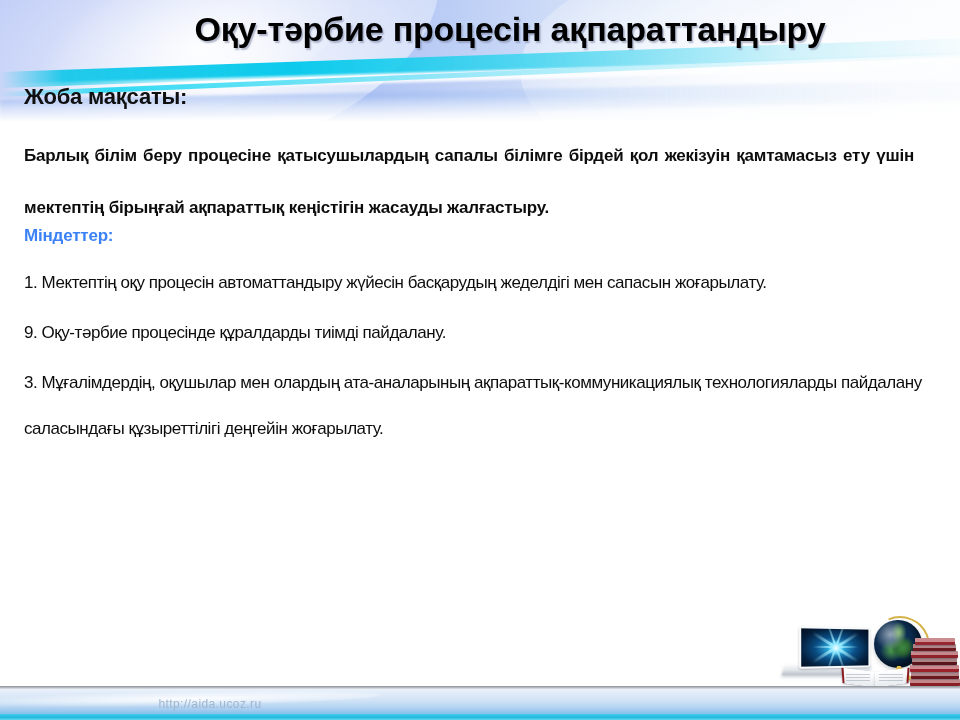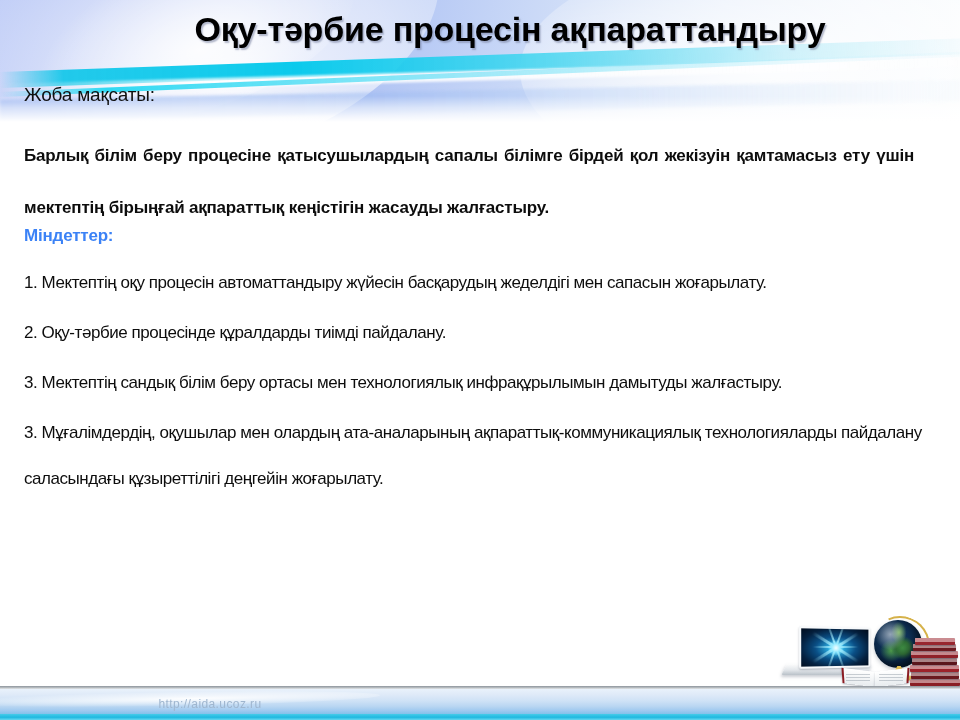--- a/index.html
+++ b/index.html
@@ -146,22 +146,22 @@
     color: #000000;
     letter-spacing: -0.2px;
     text-shadow: 1.5px 1.5px 1.5px rgba(120,130,160,0.55);
     white-space: nowrap;
     margin-left: 30px;
   }
 
   .goal-label {
     position: absolute;
     left: 24px; top: 84px;
-    font-size: 19px;
-    font-weight: normal;
+    font-size: 22px;
+    font-weight: bold;
     color: #101010;
     letter-spacing: -0.2px;
   }
 
   
   .body-area {
     position: absolute;
     left: 0; top: 122px;
     width: 824px;
     height: 565px;
@@ -411,22 +411,21 @@
   <div class="goal-label">Жоба мақсаты:</div>
 
   <div class="body-area">
 
     <div class="goal-text">Барлық білім беру процесіне қатысушылардың сапалы білімге бірдей қол жекізуін қамтамасыз ету үшін мектептің бірыңғай ақпараттық кеңістігін жасауды жалғастыру.</div>
 
     <div class="tasks-label">Міндеттер:</div>
 
     <div class="task-list">
       <div class="task-item">1. Мектептің оқу процесін автоматтандыру жүйесін басқарудың жеделдігі мен сапасын жоғарылату.</div>
-      <div class="task-item">2. Оқу-тәрбие процесінде құралдарды тиімді пайдалану.</div>
-      <div class="task-item">3. Мектептің сандық  білім беру ортасы мен технологиялық инфрақұрылымын дамытуды жалғастыру.</div>
+      <div class="task-item">9. Оқу-тәрбие процесінде құралдарды тиімді пайдалану.</div>
       <div class="task-item">3. Мұғалімдердің, оқушылар мен олардың  ата-аналарының  ақпараттық-коммуникациялық  технологияларды пайдалану саласындағы құзыреттілігі деңгейін жоғарылату.</div>
     </div>
   </div>
 
   <div class="illo">
 
     <div class="laptop-base"></div>
     <div class="laptop-screen">
       <div class="laptop-inner">
         <div class="ray r1"></div>

